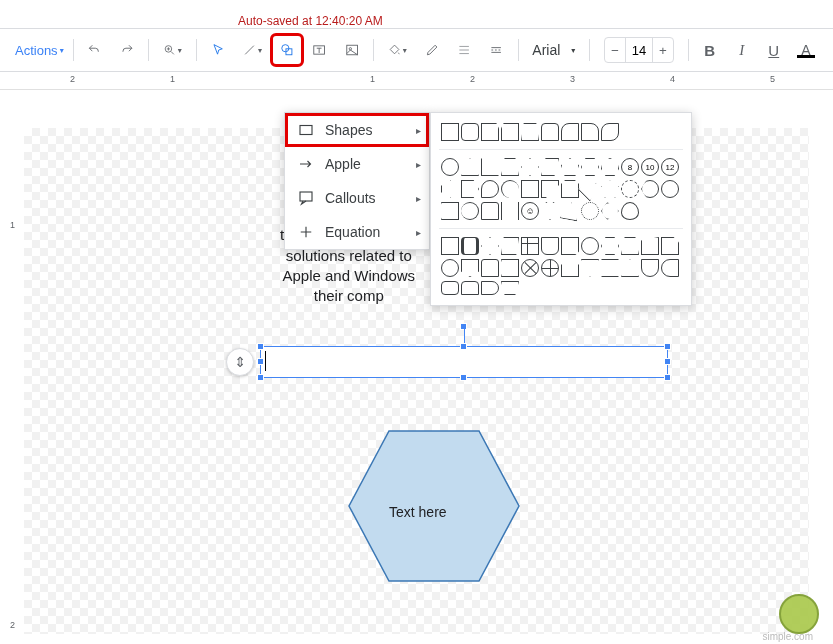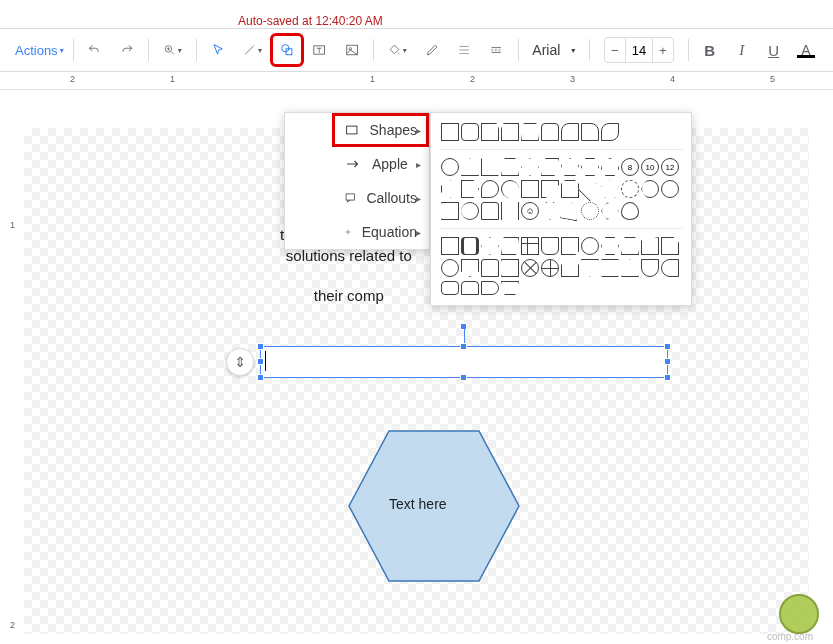--- a/index.html
+++ b/index.html
@@ -22,23 +22,23 @@
 .ruler span { position: absolute; top: 2px; }
 .vruler { position: absolute; left: 4px; top: 130px; bottom: 0; width: 18px; font-size: 9px; color: #5f6368; }
 .vruler span { position: absolute; left: 6px; }
 .canvas { position: absolute; left: 24px; right: 24px; top: 128px; bottom: 10px; background-image: linear-gradient(45deg, #f1f1f1 25%, transparent 25%), linear-gradient(-45deg, #f1f1f1 25%, transparent 25%), linear-gradient(45deg, transparent 75%, #f1f1f1 75%), linear-gradient(-45deg, transparent 75%, #f1f1f1 75%); background-size: 16px 16px; background-position: 0 0, 0 8px, 8px -8px, -8px 0px; }
 .body-text { position: absolute; left: 256px; top: 77px; font-size: 15px; color: #202124; text-align: center; line-height: 1.35; }
 .textbox { position: absolute; left: 236px; top: 218px; width: 408px; height: 32px; background: #fff; border: 1px solid #4285f4; }
 .textbox .cursor { position: absolute; left: 4px; top: 4px; width: 1px; height: 20px; background: #000; }
 .sel-handle { position: absolute; width: 7px; height: 7px; background: #4285f4; border: 1px solid #fff; }
 .drag-pill { position: absolute; left: 202px; top: 220px; width: 28px; height: 28px; border-radius: 14px; background: #fff; border: 1px solid #dadce0; display: flex; align-items: center; justify-content: center; color: #5f6368; font-size: 14px; box-shadow: 0 1px 3px rgba(0,0,0,.2); }
 .hexagon { position: absolute; left: 320px; top: 298px; width: 180px; height: 160px; }
-.hex-label { position: absolute; left: 365px; top: 368px; font-size: 14px; color: #202124; }
+.hex-label { position: absolute; left: 365px; top: 376px; font-size: 14px; color: #202124; }
 .shape-menu { position: absolute; left: 284px; top: 112px; width: 146px; background: #fff; border: 1px solid #dadce0; box-shadow: 0 2px 10px rgba(0,0,0,.2); z-index: 10; }
-.shape-menu .mi { display: flex; align-items: center; padding: 8px 12px; font-size: 14px; color: #3c4043; cursor: pointer; gap: 10px; position: relative; margin-left: 47px; }
+.shape-menu .mi { display: flex; align-items: center; padding: 8px 12px; font-size: 14px; color: #3c4043; cursor: pointer; gap: 10px; position: relative; }
 .shape-menu .mi .arr { position: absolute; right: 8px; font-size: 10px; color: #5f6368; }
 .mi-highlight { outline: 3px solid #e30000; outline-offset: -3px; }
 .shapes-panel { position: absolute; left: 430px; top: 112px; width: 262px; background: #fff; border: 1px solid #dadce0; box-shadow: 0 2px 10px rgba(0,0,0,.2); z-index: 10; padding: 8px 4px; }
 .shapes-row { display: flex; flex-wrap: wrap; gap: 2px; padding: 2px 6px; }
 .shp { width: 18px; height: 18px; border: 1.2px solid #3c4043; background: #fff; cursor: pointer; flex-shrink: 0; }
 .shp.circ { border-radius: 50%; }
 .shapes-panel hr { border: none; border-top: 1px solid #e8eaed; margin: 6px 4px; }
 .watermark { position: absolute; right: 14px; bottom: 10px; display: flex; align-items: center; gap: 6px; opacity: .9; }
 .watermark .face { width: 40px; height: 40px; border-radius: 50%; background: #a9c84a; border: 2px solid #7a9a28; position: relative; }
 .watermark .txt { font-family: Georgia, serif; font-size: 26px; font-style: italic; color: #888; font-weight: bold; }
@@ -160,21 +160,21 @@
 <div class="vruler">
   <span style="top:90px">1</span>
     <span style="top:490px">2</span>
 </div>
 
 <div class="canvas">
   <div class="body-text">
     <span>A</span><br>
     <span>to provide simple yet</span><br>
     <span>solutions related to</span><br>
-    <br>
+    <span>Apple and Windows</span><br>
     <span>their comp</span>
   </div>
 
   <div class="drag-pill">⇕</div>
 
   <div class="textbox">
     <div class="cursor"></div>
     <div class="sel-handle" style="left:-4px;top:-4px"></div>
     <div class="sel-handle" style="left:50%;top:-4px;margin-left:-4px"></div>
     <div class="sel-handle" style="right:-4px;top:-4px"></div>
@@ -320,13 +320,13 @@
     <div class="shp" style="border-radius:4px;height:14px"></div>
     <div class="shp" style="border-radius:4px 4px 0 0;height:14px"></div>
     <div class="shp" style="border-radius:0 8px 8px 0;height:14px"></div>
     <div class="shp" style="height:14px;clip-path:polygon(0 0,100% 0,80% 100%,20% 100%)"></div>
   </div>
 </div>
 
 <div class="watermark">
   <div class="face"></div>
 </div>
-<div class="wm-url">comp.com</div>
+<div class="wm-url">simple.com</div>
 
 </body></html>

